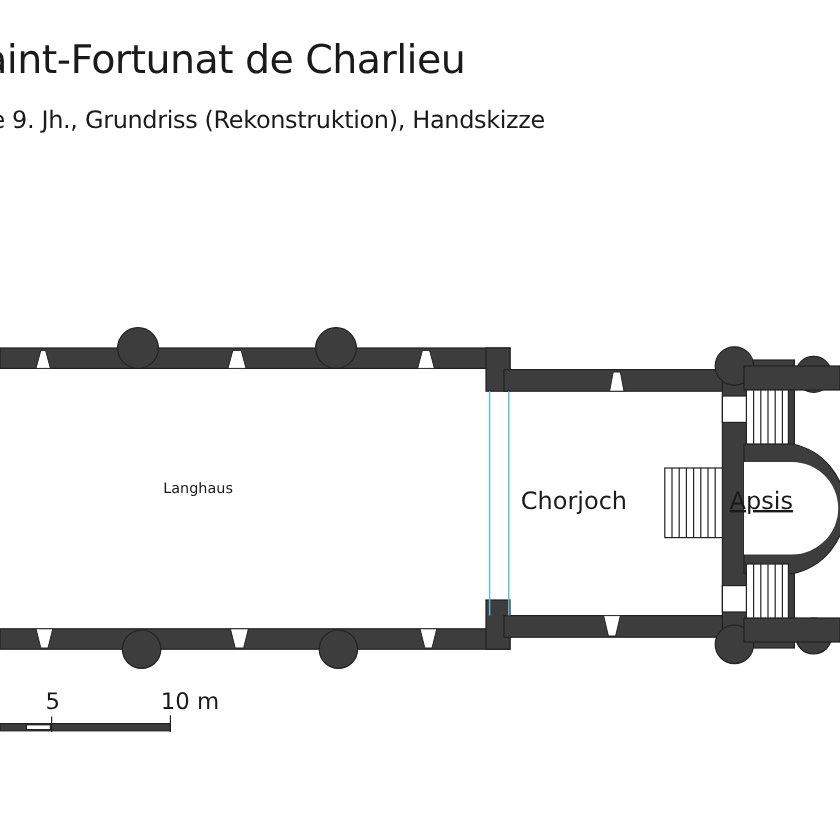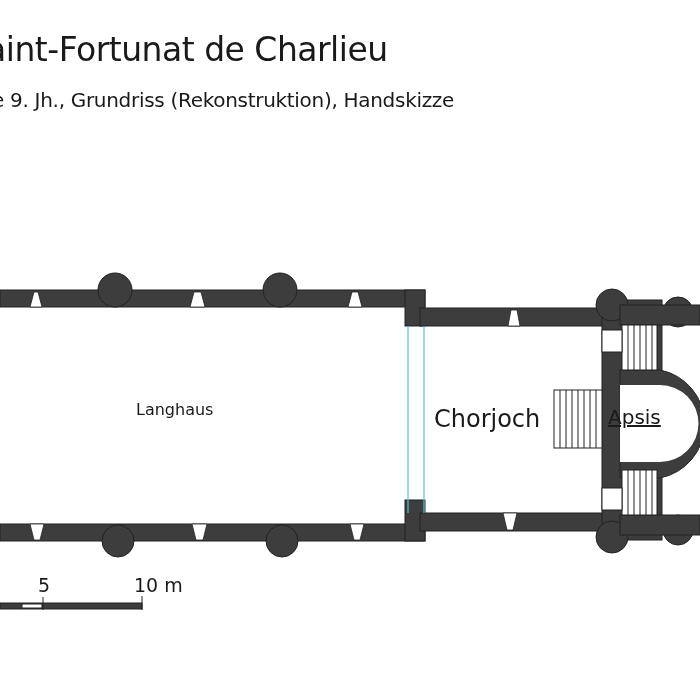--- a/index.html
+++ b/index.html
@@ -1,22 +1,22 @@
 <!DOCTYPE html>
 <html><head>
 <meta charset="utf-8">
 <style>
   html,body{margin:0;padding:0;background:#fff;}
   body{width:700px;height:700px;position:relative;overflow:hidden;font-family:"DejaVu Sans","Liberation Sans",sans-serif;}
   .title{position:absolute;left:-14px;top:30px;font-size:33px;color:#1a1a1a;white-space:nowrap;letter-spacing:-0.5px;}
   .subtitle{position:absolute;left:-8px;top:88px;font-size:20px;color:#1a1a1a;white-space:nowrap;letter-spacing:-0.3px;}
   .plan{position:absolute;left:0;top:0;}
   .label{position:absolute;color:#1a1a1a;white-space:nowrap;}
-  .l-lang{left:136px;top:400px;font-size:16px;}
-  .l-chor{left:434px;top:405px;font-size:24px;}
+  .l-lang{left:136px;top:400px;font-size:12px;}
+  .l-chor{left:434px;top:405px;font-size:20px;}
   .l-aps{left:608px;top:405px;font-size:20px;text-decoration:underline;}
   .s5{left:38px;top:574px;font-size:19px;}
   .s10{left:134px;top:574px;font-size:19px;}
 </style>
 </head>
 <body>
 
 <div class="title">aint-Fortunat de Charlieu</div>
 <div class="subtitle">e 9. Jh., Grundriss (Rekonstruktion), Handskizze</div>
 

